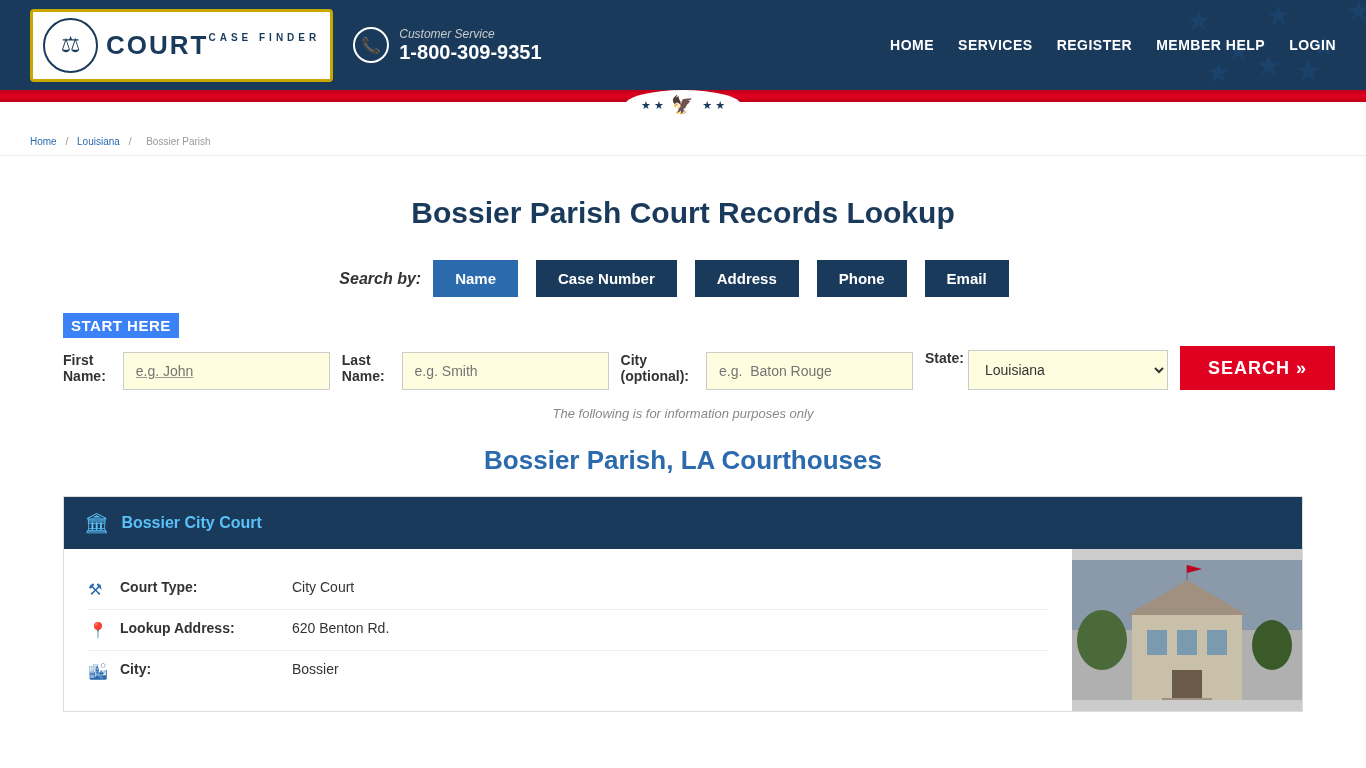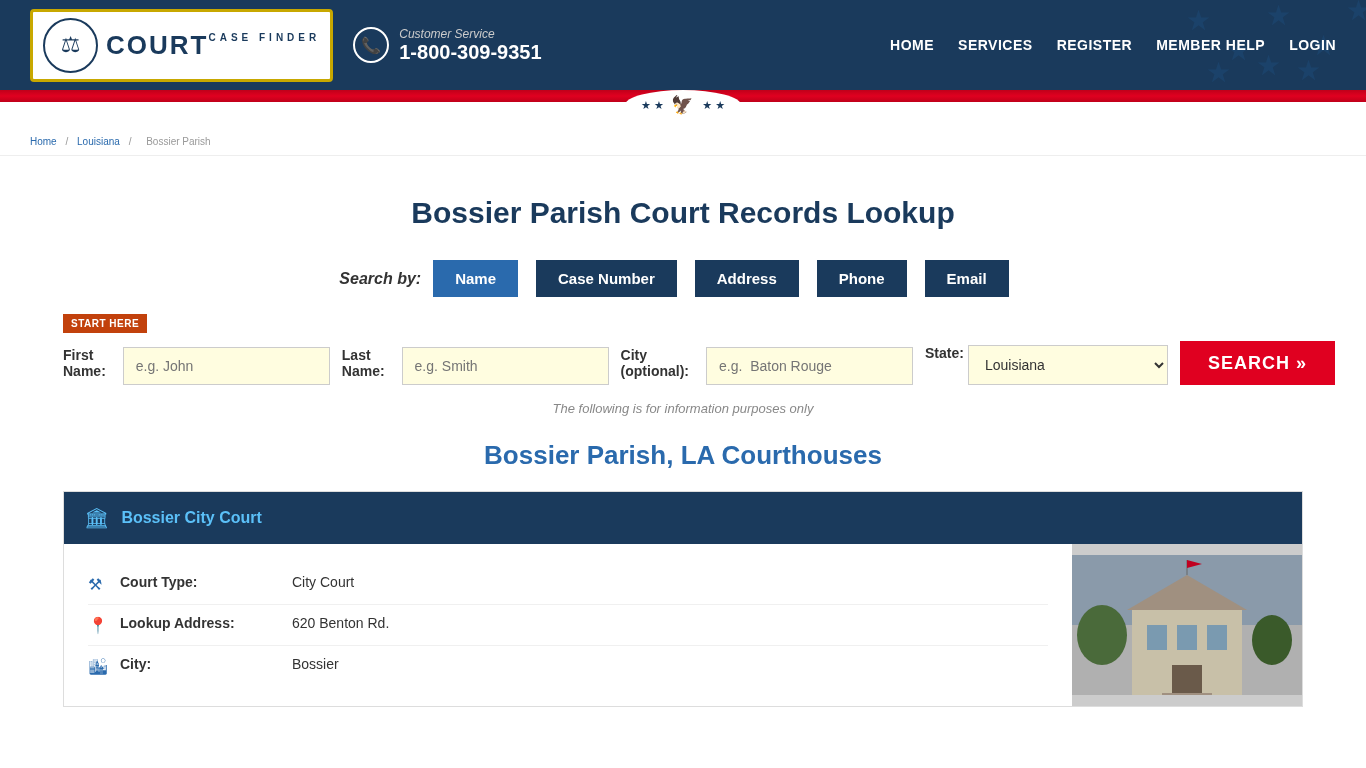--- a/index.html
+++ b/index.html
@@ -179,23 +179,23 @@
       font-size: 15px;
       font-weight: bold;
       color: white;
       margin-right: 18px;
     }
     .search-tab.active { background: #2a6aad; }
     .search-tab.inactive { background: #1a3a5c; }
 
     .start-here-badge {
       display: inline-block;
-      background: #c2410c;
-      color: white;
-      font-size: 10px;
+      background: #3b82f6;
+      color: white;
+      font-size: 15px;
       font-weight: bold;
       padding: 4px 8px;
       margin-bottom: 8px;
       letter-spacing: 0.5px;
     }
 
     .search-fields {
       display: flex;
       align-items: flex-end;
       gap: 12px;
@@ -210,21 +210,21 @@
       font-weight: bold;
       color: #333;
     }
     .field-group input, .field-group select {
       padding: 10px 12px;
       border: 1px solid #ccc;
       background: #fffde0;
       font-size: 14px;
       color: #999;
     }
-    .field-group.first-name input { width: 220px; }
+    .field-group.first-name input { width: 220px; text-decoration: underline; }
     .field-group.last-name input { width: 220px; }
     .field-group.city input { width: 220px; }
     .field-group.state select { width: 200px; color: #333; }
 
     .search-button {
       background: #e00020;
       color: white;
       border: none;
       padding: 12px 28px;
       font-size: 18px;

